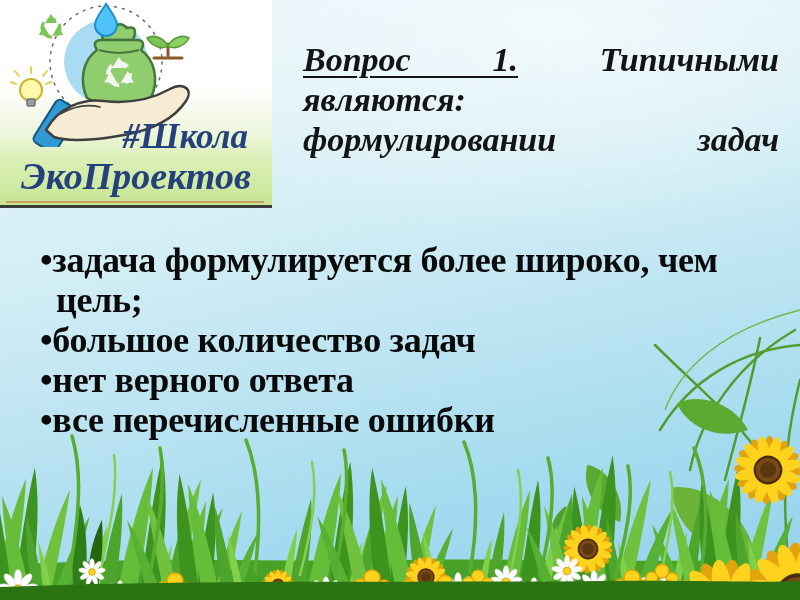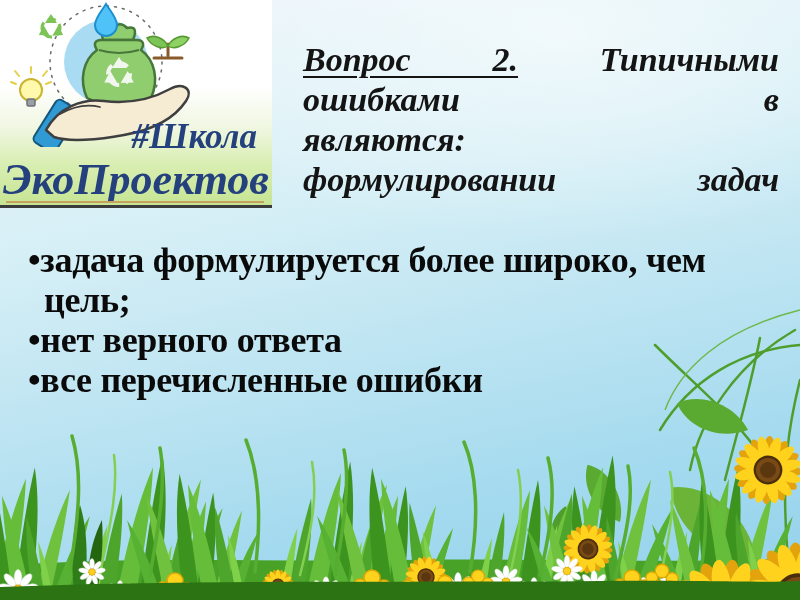--- a/index.html
+++ b/index.html
@@ -11,33 +11,33 @@
       linear-gradient(168deg,#f1f5fc 0%,#e2f3f8 16%,#d6eff6 34%,#bfe5f2 55%,#a6dbef 76%,#92d1ec 100%);
   }
   .meadow{position:absolute;left:0;top:0;width:800px;height:600px;z-index:1;}
   
   .logo-card{
     position:absolute;left:0;top:0;width:272px;height:205px;z-index:3;
     background:linear-gradient(180deg,#ffffff 0%,#ffffff 42%,#f0f7e2 62%,#d9eeb2 80%,#c6e593 100%);
     border-bottom:3px solid #3b3b3b;
   }
   .logo-art{position:absolute;left:6px;top:2px;width:210px;height:145px;}
-  .logo-l1{position:absolute;top:118px;right:15px;font-size:35px;font-weight:700;font-style:italic;color:#24417e;line-height:1.1;}
-  .logo-l2{position:absolute;top:156px;left:0;width:272px;text-align:center;font-size:44px;font-weight:700;font-style:italic;color:#24417e;line-height:1.1;}
+  .logo-l1{position:absolute;top:118px;right:24px;font-size:35px;font-weight:700;font-style:italic;color:#24417e;line-height:1.1;}
+  .logo-l2{position:absolute;top:156px;left:0;width:272px;text-align:center;font-size:38px;font-weight:700;font-style:italic;color:#24417e;line-height:1.1;}
   .logo-underline{position:absolute;top:201px;left:6px;right:8px;height:2px;background:#c9a15e;}
   
   .title{position:absolute;left:303px;top:40px;width:476px;z-index:2;
     color:#141414;font-size:34px;font-style:italic;font-weight:700;line-height:40px;}
   .t-line{text-align:justify;text-align-last:justify;}
   .t-last{text-align-last:left;}
   .u{text-decoration:underline;text-decoration-thickness:2px;text-underline-offset:5px;}
   
   .bullets{position:absolute;left:28px;top:240px;width:732px;z-index:2;
     color:#0a0a0a;font-size:36px;font-weight:700;line-height:40px;letter-spacing:-0.3px;}
-  .bullet{padding-left:16px;text-indent:-16px;}
+  .bullet{padding-left:16px;text-indent:-16px;margin-left:12px;}
 </style>
 </head>
 <body>
 
 <div class="slide">
 
   <svg class="meadow" viewBox="0 0 800 600" aria-hidden="true">
     <defs>
       <ellipse id="pt" cx="0" cy="-58" rx="17" ry="45"></ellipse>
       <ellipse id="dp" cx="0" cy="-25" rx="7.5" ry="16"></ellipse>
@@ -236,27 +236,27 @@
         <path d="M0,4 C4,-4 14,-8 21,-4 C17,4 6,8 0,4 Z" fill="#8fd264" stroke="#569a34" stroke-width="1.5"></path>
       </g>
     </svg>
     <div class="logo-l1">#Школа</div>
     <div class="logo-l2">ЭкоПроектов</div>
     <div class="logo-underline"></div>
   </div>
 
   <div class="title">
     <div class="t-line">
-      <span class="u">Вопрос 2.</span>
+      <span class="u">Вопрос 1.</span>
       <span>Типичными</span>
     </div>
-    <div class="t-line">ошибками в</div>
     <div class="t-line t-last">являются:</div>
     <div class="t-line">формулировании задач</div>
   </div>
 
   <div class="bullets">
     <div class="bullet"><span class="bm">•</span><span class="bt">задача формулируется более широко, чем цель;</span></div>
+    <div class="bullet"><span class="bm">•</span><span class="bt">большое количество задач</span></div>
     <div class="bullet"><span class="bm">•</span><span class="bt">нет верного ответа</span></div>
     <div class="bullet"><span class="bm">•</span><span class="bt">все перечисленные ошибки</span></div>
   </div>
 
 </div>
 
 </body></html>

